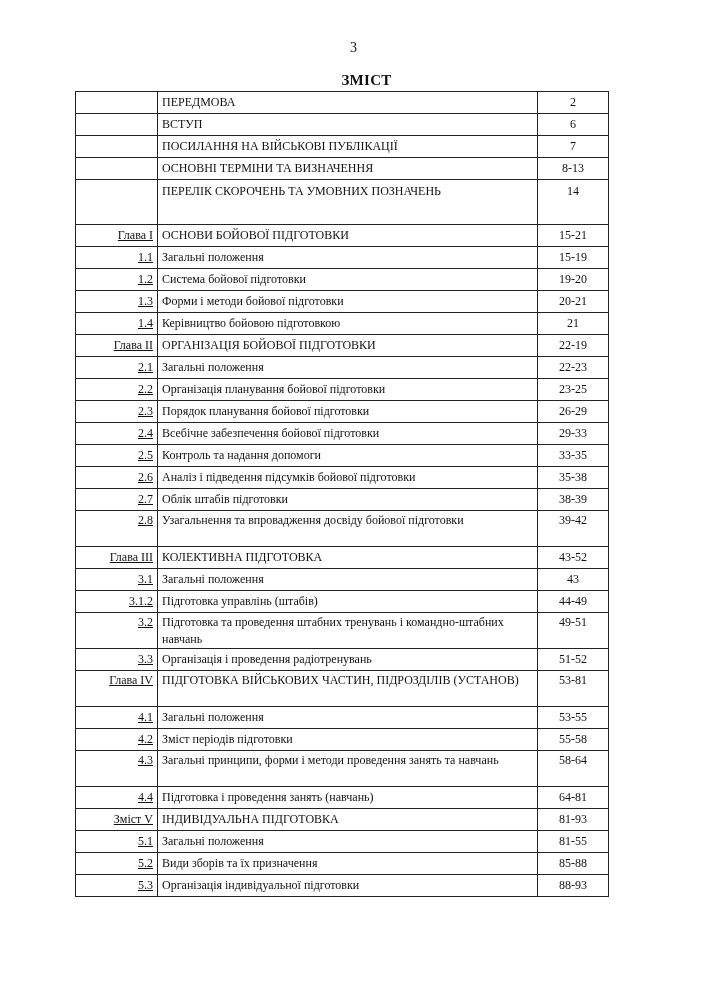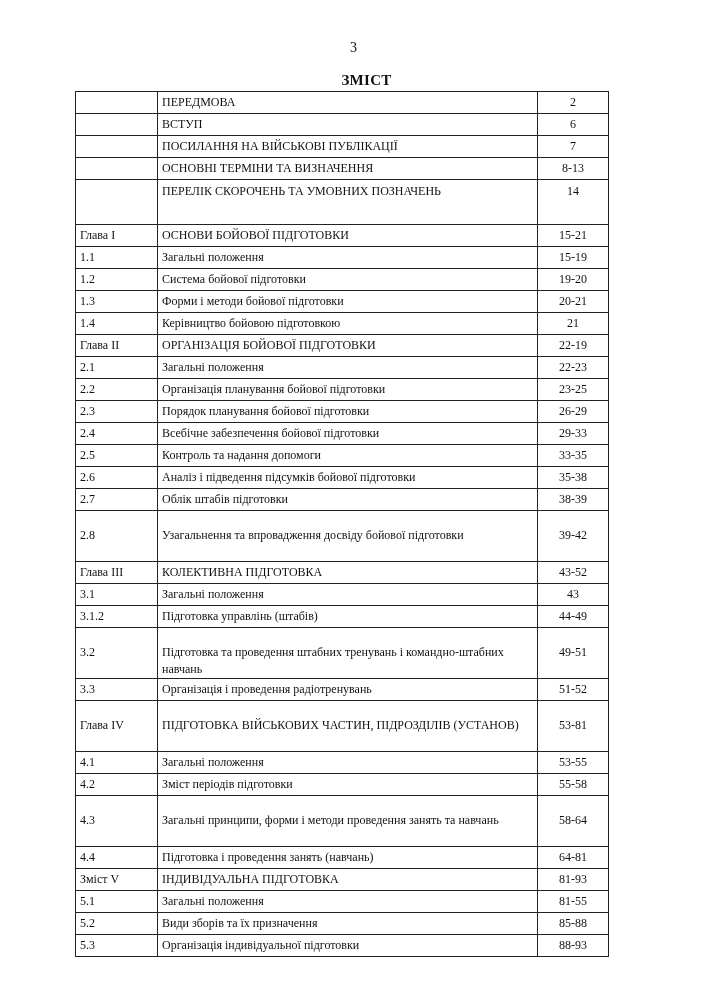--- a/index.html
+++ b/index.html
@@ -9,24 +9,24 @@
                  font-size: 14px; }
   .toc-title { position: absolute; top: 72px; left: 13px; width: 707px; text-align: center;
                font-size: 15px; font-weight: bold; letter-spacing: 0.3px; }
   table.toc { position: absolute; top: 91px; left: 75px; width: 533px;
               border-collapse: collapse; table-layout: fixed; font-size: 12px; }
   table.toc td { border: 1.3px solid #222; padding: 0 4px; vertical-align: top;
                  line-height: 20px; }
   table.toc col.c-num { width: 82px; }
   table.toc col.c-title { width: 380px; }
   table.toc col.c-page { width: 71px; }
-  td.num { text-align: left; }
+  td.num { text-align: right; text-decoration: underline; }
   td.page { text-align: center; }
   tr.single td { height: 21px; }
-  tr.double td { height: 34px; line-height: 17px; padding-top: 16px; }
+  tr.double td { height: 34px; line-height: 17px; padding-top: 1px; }
   tr.wide td { height: 44px; line-height: 22px; }
   tr.wide td.title { text-align: justify; text-align-last: left; }
 </style>
 </head>
 <body>
 
 <div class="page-number">3</div>
 <div class="toc-title">ЗМІСТ</div>
 
 <table class="toc">

